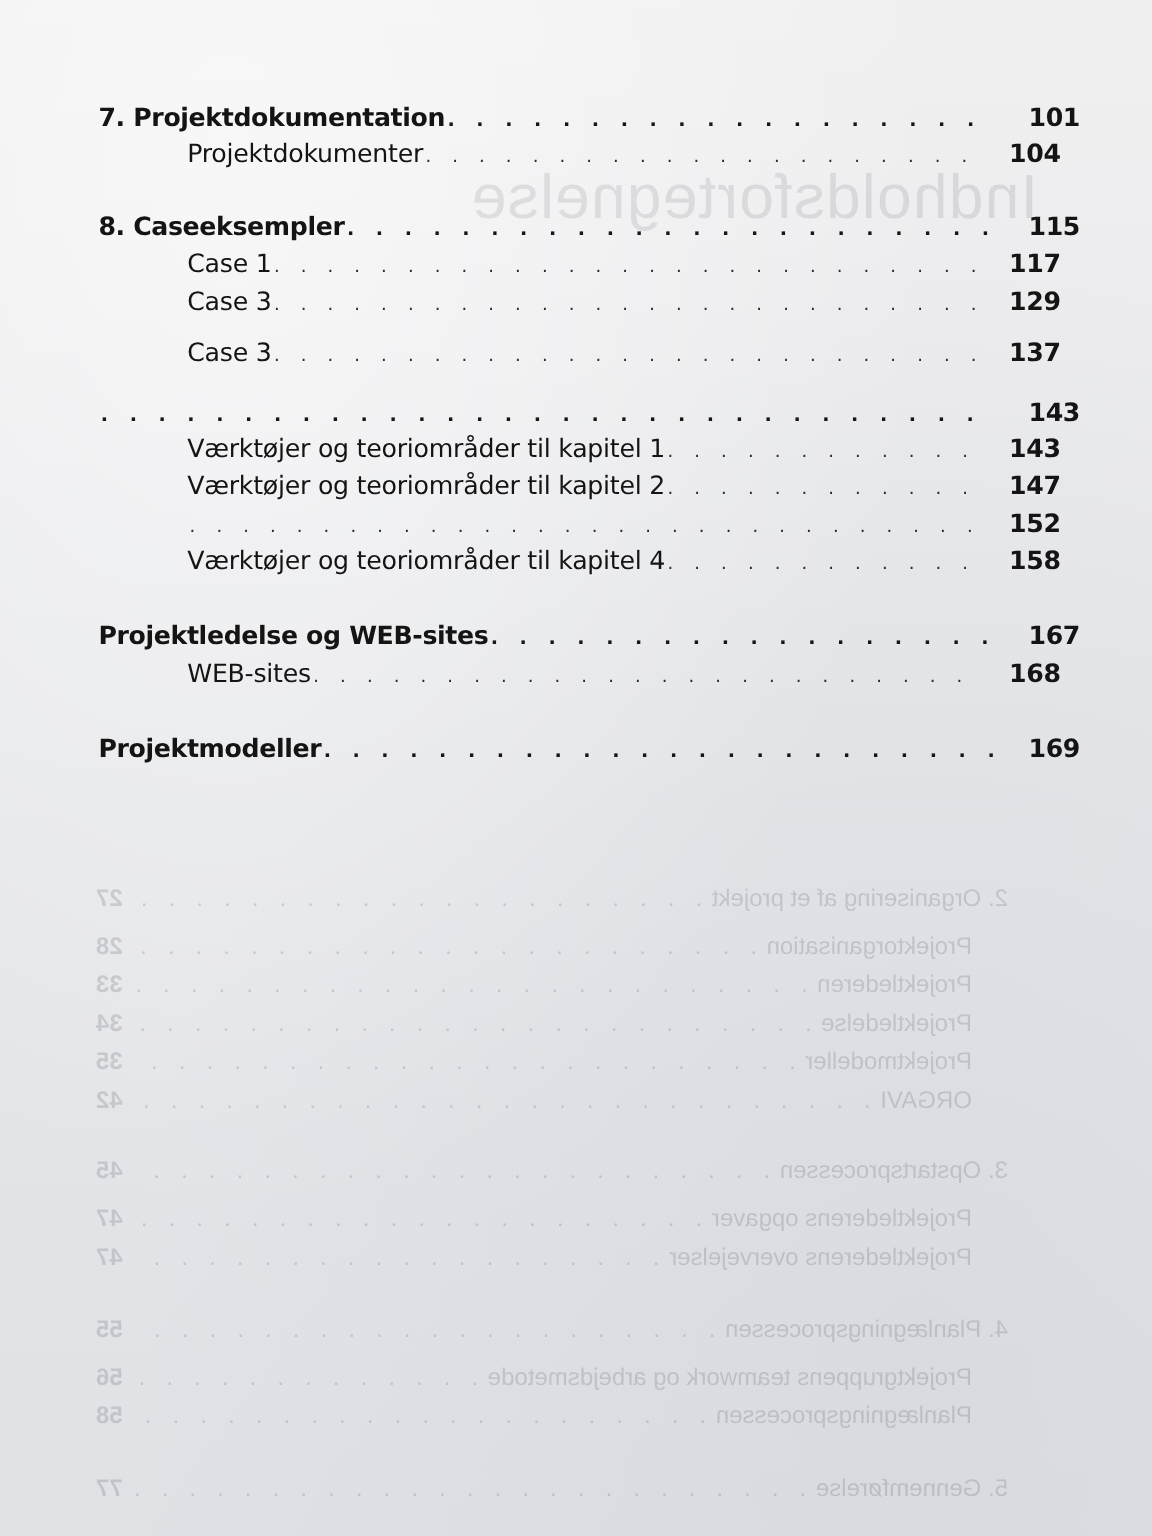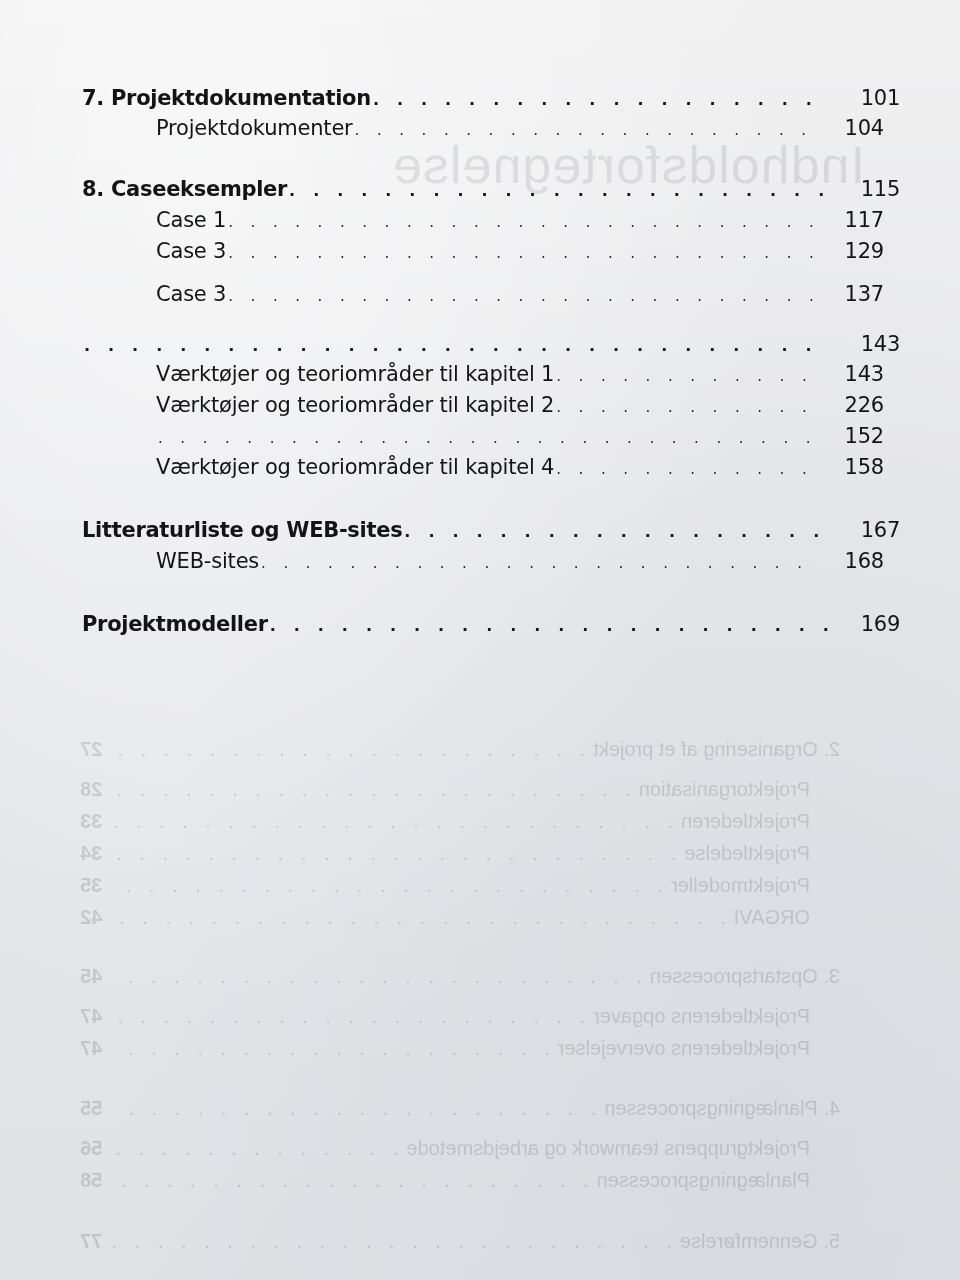--- a/index.html
+++ b/index.html
@@ -104,22 +104,22 @@
       font-weight: normal;
       letter-spacing: 6.4px;
       font-size: 15px;
       color: #2a2a2a;
     }
     .toc-row .page {
       flex: 0 0 auto;
       text-align: right;
       min-width: 42px;
     }
-    .toc-row.main .page { font-weight: normal; }
-    .toc-row.sub .page { font-weight: normal; text-align: right; }
+    .toc-row.main .page { font-weight: bold; }
+    .toc-row.sub .page { font-weight: bold; text-align: right; }
   </style>
 </head>
 <body>
 
 <div class="showthrough">
   <div class="st-title">Indholdsfortegnelse</div>
 
   <div class="st-row" style="top:738px">
     <span>2. Organisering af et projekt</span>
       <span class="st-dots">. . . . . . . . . . . . . . . . . . . . . . . . . . . . . . . . . . . . . . . . . . . . . . . . . . . . . . . . . . . . . . . . . . . . . . . . . . . . . . . .</span>
@@ -226,34 +226,34 @@
     <span class="page">143</span>
   </div>
   <div class="toc-row sub" style="top:362px">
     <span class="label">Værktøjer og teoriområder til kapitel 1</span>
     <span class="leader">. . . . . . . . . . . . . . . . . . . . . . . . . . . . . . . . . . . . . . . . . . . . . . . . . . . . . . . . . . . . . . . . . . . . . . . . . . . . . . . .</span>
     <span class="page">143</span>
   </div>
   <div class="toc-row sub" style="top:393px">
     <span class="label">Værktøjer og teoriområder til kapitel 2</span>
     <span class="leader">. . . . . . . . . . . . . . . . . . . . . . . . . . . . . . . . . . . . . . . . . . . . . . . . . . . . . . . . . . . . . . . . . . . . . . . . . . . . . . . .</span>
-    <span class="page">226</span>
+    <span class="page">147</span>
   </div>
   <div class="toc-row sub" style="top:424px">
     <span class="leader">. . . . . . . . . . . . . . . . . . . . . . . . . . . . . . . . . . . . . . . . . . . . . . . . . . . . . . . . . . . . . . . . . . . . . . . . . . . . . . . .</span>
     <span class="page">152</span>
   </div>
   <div class="toc-row sub" style="top:455px">
     <span class="label">Værktøjer og teoriområder til kapitel 4</span>
     <span class="leader">. . . . . . . . . . . . . . . . . . . . . . . . . . . . . . . . . . . . . . . . . . . . . . . . . . . . . . . . . . . . . . . . . . . . . . . . . . . . . . . .</span>
     <span class="page">158</span>
   </div>
 
   <div class="toc-row main" style="top:518px">
-    <span class="label">Litteraturliste og WEB-sites</span>
+    <span class="label">Projektledelse og WEB-sites</span>
     <span class="leader">. . . . . . . . . . . . . . . . . . . . . . . . . . . . . . . . . . . . . . . . . . . . . . . . . . . . . . . . . . . . . . . . . . . . . . . . . . . . . . . .</span>
     <span class="page">167</span>
   </div>
   <div class="toc-row sub" style="top:549px">
     <span class="label">WEB-sites</span>
     <span class="leader">. . . . . . . . . . . . . . . . . . . . . . . . . . . . . . . . . . . . . . . . . . . . . . . . . . . . . . . . . . . . . . . . . . . . . . . . . . . . . . . .</span>
     <span class="page">168</span>
   </div>
 
   <div class="toc-row main" style="top:612px">

